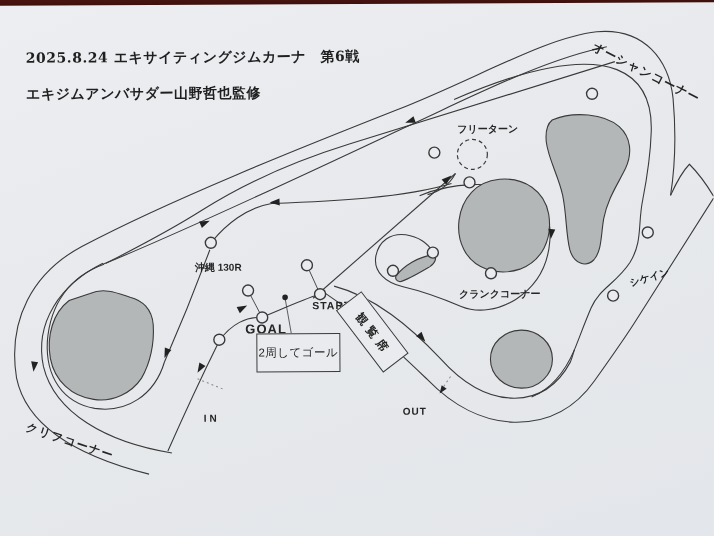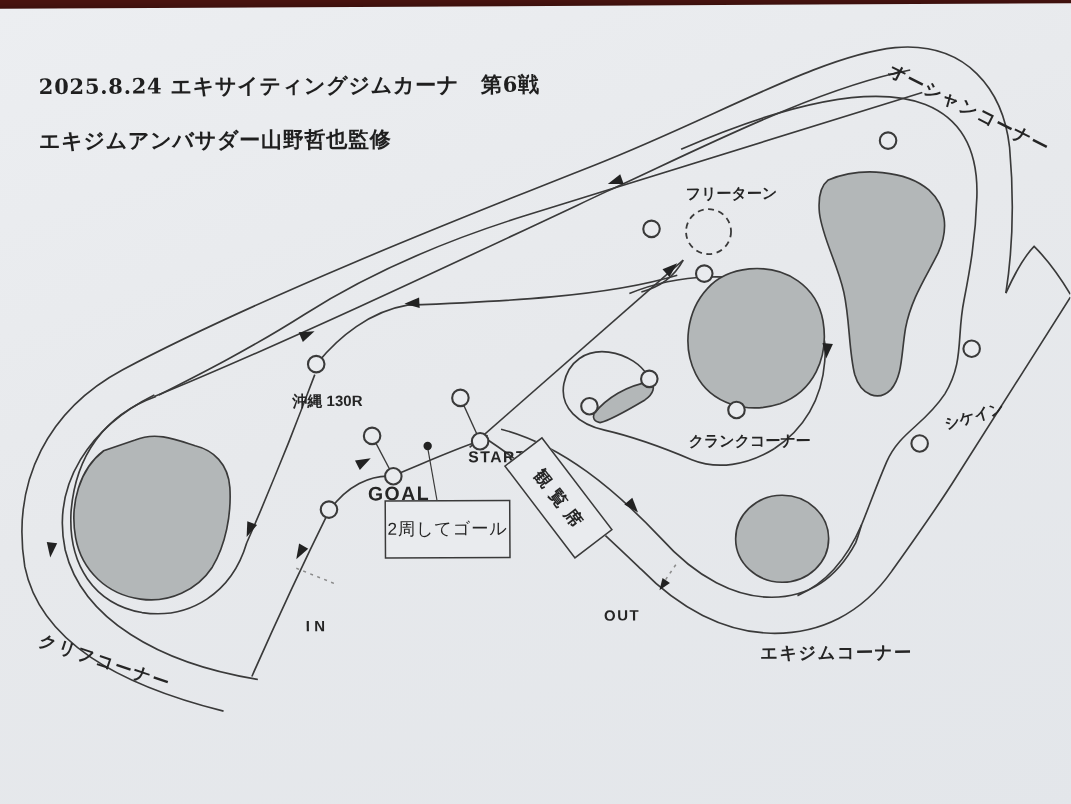--- a/index.html
+++ b/index.html
@@ -139,21 +139,20 @@
 
     <div class="lbl ocean">オーシャンコーナー</div>
     <div class="lbl freeturn">フリーターン</div>
     <div class="lbl okinawa">沖縄 130R</div>
     <div class="lbl crank">クランクコーナー</div>
     <div class="lbl chicane">シケイン</div>
     <div class="lbl goal">GOAL</div>
     <div class="lbl start">START</div>
     <div class="lbl inlbl">IN</div>
     <div class="lbl outlbl">OUT</div>
-    <div class="lbl exigym">エキジムコーナー</div>
     <div class="lbl cliff">クリフコーナー</div>
 
     <div class="grandstand">
       <span>観覧席</span>
     </div>
 
     <div class="notebox">
       <span>2周してゴール</span>
     </div>
 

